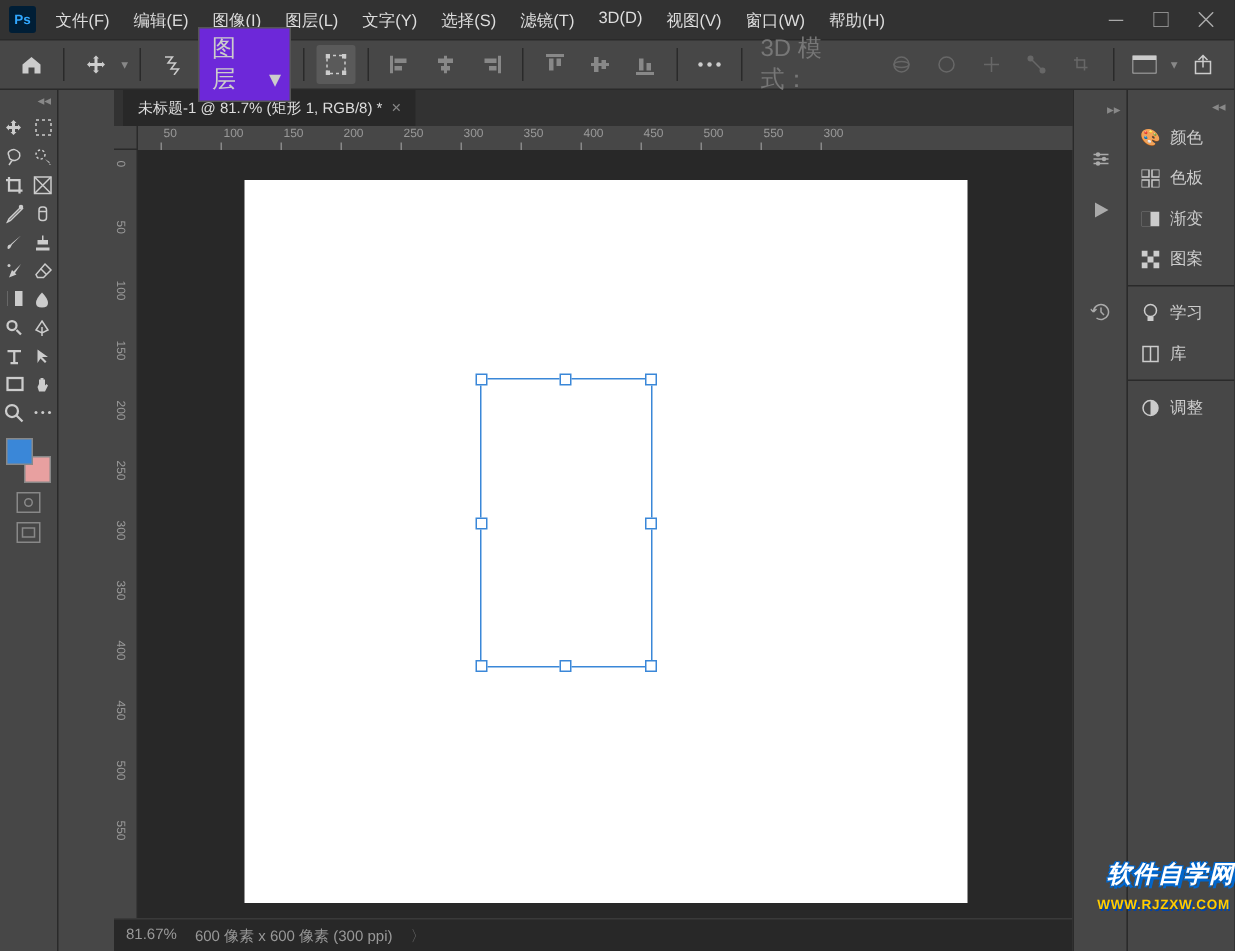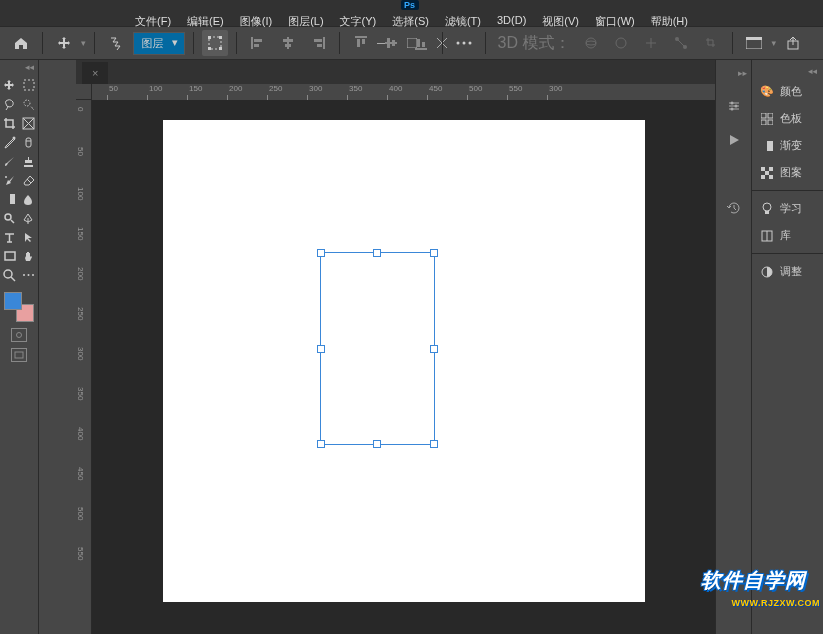--- a/index.html
+++ b/index.html
@@ -1,27 +1,27 @@
 <!DOCTYPE html>
 <html><head>
 <meta charset="utf-8">
 <style>
 * { margin: 0; padding: 0; box-sizing: border-box; font-family: "Microsoft YaHei", Arial, sans-serif; user-select: none; }
 body { background: #323232; width: 823px; height: 634px; overflow: hidden; color: #ccc; font-size: 11px; }
-.titlebar { height: 26px; background: #323232; display: flex; align-items: center; padding: 0 4px; flex-direction: column; }
+.titlebar { height: 26px; background: #323232; display: flex; align-items: center; padding: 0 4px; }
 .ps-logo { width: 18px; height: 18px; background: #001e36; border-radius: 2px; margin: 0 6px 0 2px; display: flex; align-items: center; justify-content: center; color: #31a8ff; font-weight: bold; font-size: 9px; }
 .menu-items { display: flex; gap: 2px; flex: 1; }
 .menu-item { padding: 4px 7px; cursor: pointer; font-size: 11px; color: #ddd; }
 .window-controls { display: flex; }
 .win-btn { width: 30px; height: 20px; display: flex; align-items: center; justify-content: center; cursor: pointer; color: #aaa; }
 .options-bar { height: 34px; background: #474747; display: flex; align-items: center; padding: 0 8px; gap: 4px; border-top: 1px solid #2a2a2a; border-bottom: 1px solid #2a2a2a; }
 .opt-btn { width: 26px; height: 26px; display: flex; align-items: center; justify-content: center; cursor: pointer; color: #ccc; border-radius: 2px; }
 .opt-btn.active { background: #5a5a5a; }
 .opt-sep { width: 1px; height: 22px; background: #2a2a2a; margin: 0 4px; }
-.opt-dropdown { background: #0369a1; border: 1px solid #555; padding: 3px 20px 3px 8px; color: #ccc; cursor: pointer; position: relative; font-size: 11px; text-align: center; }
+.opt-dropdown { background: #6d28d9; border: 1px solid #555; padding: 3px 20px 3px 8px; color: #ccc; cursor: pointer; position: relative; font-size: 16px; }
 .opt-dropdown::after { content: "▾"; position: absolute; right: 6px; }
 .opt-label { color: #777; font-size: 16px; padding: 0 4px; }
 .main-area { display: flex; height: calc(634px - 60px); }
 .toolbar { width: 38px; background: #474747; display: flex; flex-direction: column; align-items: center; padding-top: 2px; }
 .toolbar-header { width: 100%; height: 12px; text-align: right; padding-right: 4px; color: #888; font-size: 9px; }
 .tool-grid { display: grid; grid-template-columns: 18px 18px; gap: 1px; padding: 2px 0; }
 .tool-btn { width: 18px; height: 18px; display: flex; align-items: center; justify-content: center; cursor: pointer; color: #ccc; font-size: 13px; position: relative; }
 .color-swatches { margin-top: 6px; position: relative; width: 30px; height: 30px; }
 .swatch-fg { position: absolute; top: 0; left: 0; width: 18px; height: 18px; background: #3a87d8; border: 1px solid #888; }
 .swatch-bg { position: absolute; bottom: 0; right: 0; width: 18px; height: 18px; background: #e8a0a0; border: 1px solid #888; }
@@ -45,21 +45,21 @@
 .handle { position: absolute; width: 8px; height: 8px; border: 1.5px solid #3a87d8; background: #fff; }
 .statusbar { height: 22px; background: #282828; display: flex; align-items: center; padding: 0 8px; font-size: 10px; color: #999; gap: 12px; border-top: 1px solid #3a3a3a; }
 .panel-dock { width: 36px; background: #474747; display: flex; flex-direction: column; align-items: center; padding-top: 8px; gap: 14px; border-left: 1px solid #2a2a2a; }
 .panel-tog { color: #888; font-size: 9px; align-self: flex-end; padding-right: 4px; margin-bottom: 4px; }
 .dock-btn { width: 20px; height: 20px; cursor: pointer; color: #aaa; display: flex; align-items: center; justify-content: center; font-size: 13px; }
 .panels { width: 72px; background: #474747; border-left: 1px solid #2a2a2a; padding-top: 6px; }
 .panel-toggle { text-align: right; padding-right: 6px; color: #888; font-size: 9px; height: 12px; }
 .panel-item { display: flex; align-items: center; padding: 6px 8px; gap: 6px; cursor: pointer; color: #ccc; font-size: 11px; }
 .panel-icon { width: 14px; height: 14px; display: flex; align-items: center; justify-content: center; font-size: 11px; }
 .panel-sep { height: 1px; background: #2a2a2a; margin: 4px 0; }
-.watermark { position: absolute; bottom: 40px; right: 17px; font-size: 20px; font-weight: bold; color: #fff; text-shadow: 2px 2px 0 #0066cc, -1px -1px 0 #0066cc, 1px -1px 0 #0066cc, -1px 1px 0 #0066cc; font-style: italic; letter-spacing: 1px; pointer-events: none; }
+.watermark { position: absolute; bottom: 40px; right: 0; font-size: 16px; font-weight: bold; color: #fff; text-shadow: 2px 2px 0 #0066cc, -1px -1px 0 #0066cc, 1px -1px 0 #0066cc, -1px 1px 0 #0066cc; font-style: italic; letter-spacing: 1px; pointer-events: none; }
 .watermark-sub { position: absolute; bottom: 26px; right: 3px; font-size: 9px; color: #ffcc00; text-shadow: 1px 1px 0 #0044aa; font-weight: bold; letter-spacing: 0.5px; pointer-events: none; }
 svg { display: block; }
 </style>
 </head>
 <body>
 
 <div class="titlebar">
   <div class="ps-logo">Ps</div>
   <div class="menu-items">
     <div class="menu-item">文件(F)</div>
@@ -366,20 +366,21 @@
           </svg>
         </div>
     </div>
   </div>
 
   <div class="second-toolbar"></div>
 
   <div class="doc-area">
     <div class="doc-tabs">
       <div class="doc-tab">
+        <span>未标题-1 @ 81.7% (矩形 1, RGB/8) *</span>
         <span class="doc-close">×</span>
       </div>
     </div>
     <div class="ruler-h">
       <div class="ruler-corner"></div>
       <div id="ruler-h-ticks" style="position:relative;flex:1">
           <div class="ruler-mark" style="left: 15px;">
             <span>50</span>
           </div>
           <div style="position: absolute; left: 15px; bottom: 0px; width: 1px; height: 5px; background: rgb(136, 136, 136);"></div>
@@ -452,20 +453,25 @@
             <div class="handle" style="top:-4px;right:-4px"></div>
             <div class="handle" style="top:calc(50% - 4px);left:-4px"></div>
             <div class="handle" style="top:calc(50% - 4px);right:-4px"></div>
             <div class="handle" style="bottom:-4px;left:-4px"></div>
             <div class="handle" style="bottom:-4px;left:calc(50% - 4px)"></div>
             <div class="handle" style="bottom:-4px;right:-4px"></div>
           </div>
         </div>
       </div>
     </div>
+    <div class="statusbar">
+      <span>81.67%</span>
+      <span>600 像素 x 600 像素 (300 ppi)</span>
+      <span style="color:#666">〉</span>
+    </div>
   </div>
 
   <div class="panel-dock">
     <div class="panel-tog">▸▸</div>
     <div class="dock-btn">
         <svg width="14" height="14">
           <path d="M2 4 L12 4 M2 7 L12 7 M2 10 L12 10" stroke="#aaa"></path>
           <circle cx="5" cy="4" r="1.5" fill="#aaa"></circle>
           <circle cx="9" cy="7" r="1.5" fill="#aaa"></circle>
           <circle cx="5" cy="10" r="1.5" fill="#aaa"></circle>

